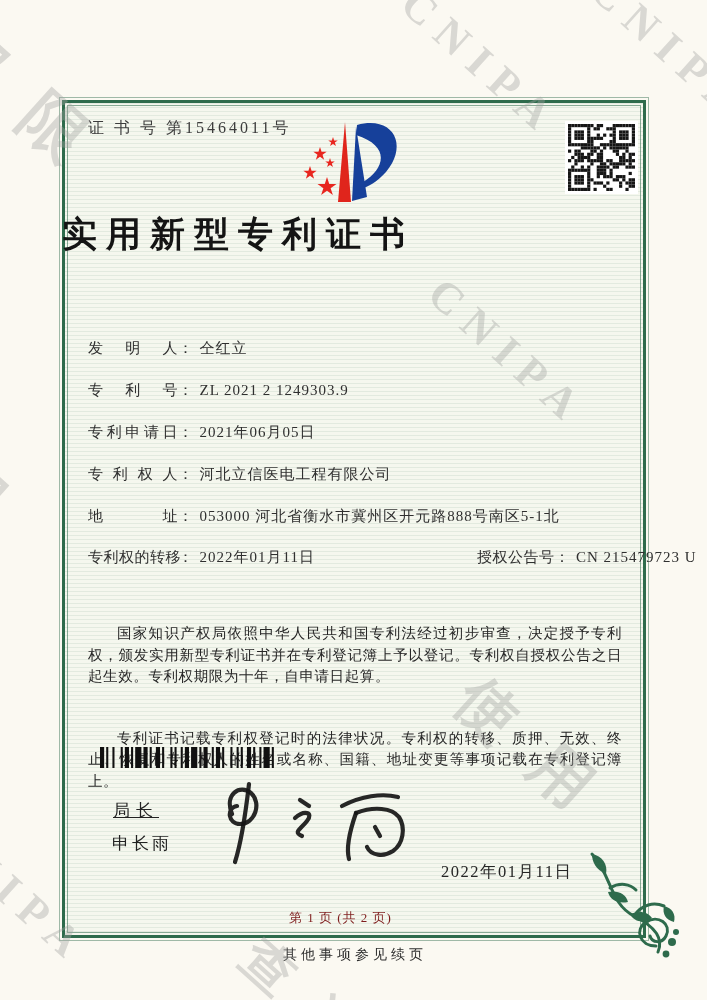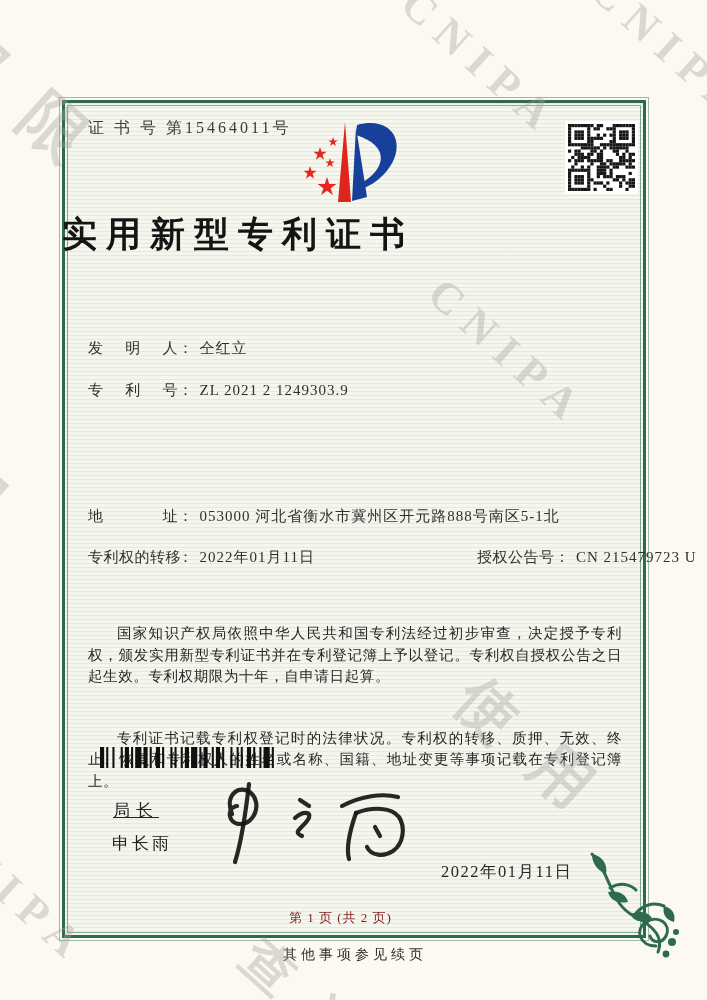--- a/index.html
+++ b/index.html
@@ -330,20 +330,26 @@
     </div>
 
     <div class="title">实用新型专利证书</div>
 
     <div class="row" style="top:339px">
       <span class="flabel">发明人</span><span class="fcolon">：</span><span class="fvalue">仝红立</span>
     </div>
     <div class="row" style="top:381px">
       <span class="flabel">专利号</span><span class="fcolon">：</span><span class="fvalue">ZL 2021 2 1249303.9</span>
     </div>
+    <div class="row" style="top:423px">
+      <span class="flabel">专利申请日</span><span class="fcolon">：</span><span class="fvalue">2021年06月05日</span>
+    </div>
+    <div class="row" style="top:465px">
+      <span class="flabel">专利权人</span><span class="fcolon">：</span><span class="fvalue">河北立信医电工程有限公司</span>
+    </div>
     <div class="row" style="top:507px">
       <span class="flabel">地址</span><span class="fcolon">：</span><span class="fvalue">053000 河北省衡水市冀州区开元路888号南区5-1北</span>
     </div>
     <div class="row" style="top:548px">
       <span><span class="flabel">专利权的转移</span><span class="fcolon">：</span><span class="fvalue">2022年01月11日</span></span>
       <span class="grant-right"><span>授权公告号</span><span class="fcolon">：</span><span class="fvalue">CN 215479723 U</span></span>
     </div>
 
     <div class="body-text">
       <p>国家知识产权局依照中华人民共和国专利法经过初步审查，决定授予专利权，颁发实用新型专利证书并在专利登记簿上予以登记。专利权自授权公告之日起生效。专利权期限为十年，自申请日起算。</p>

